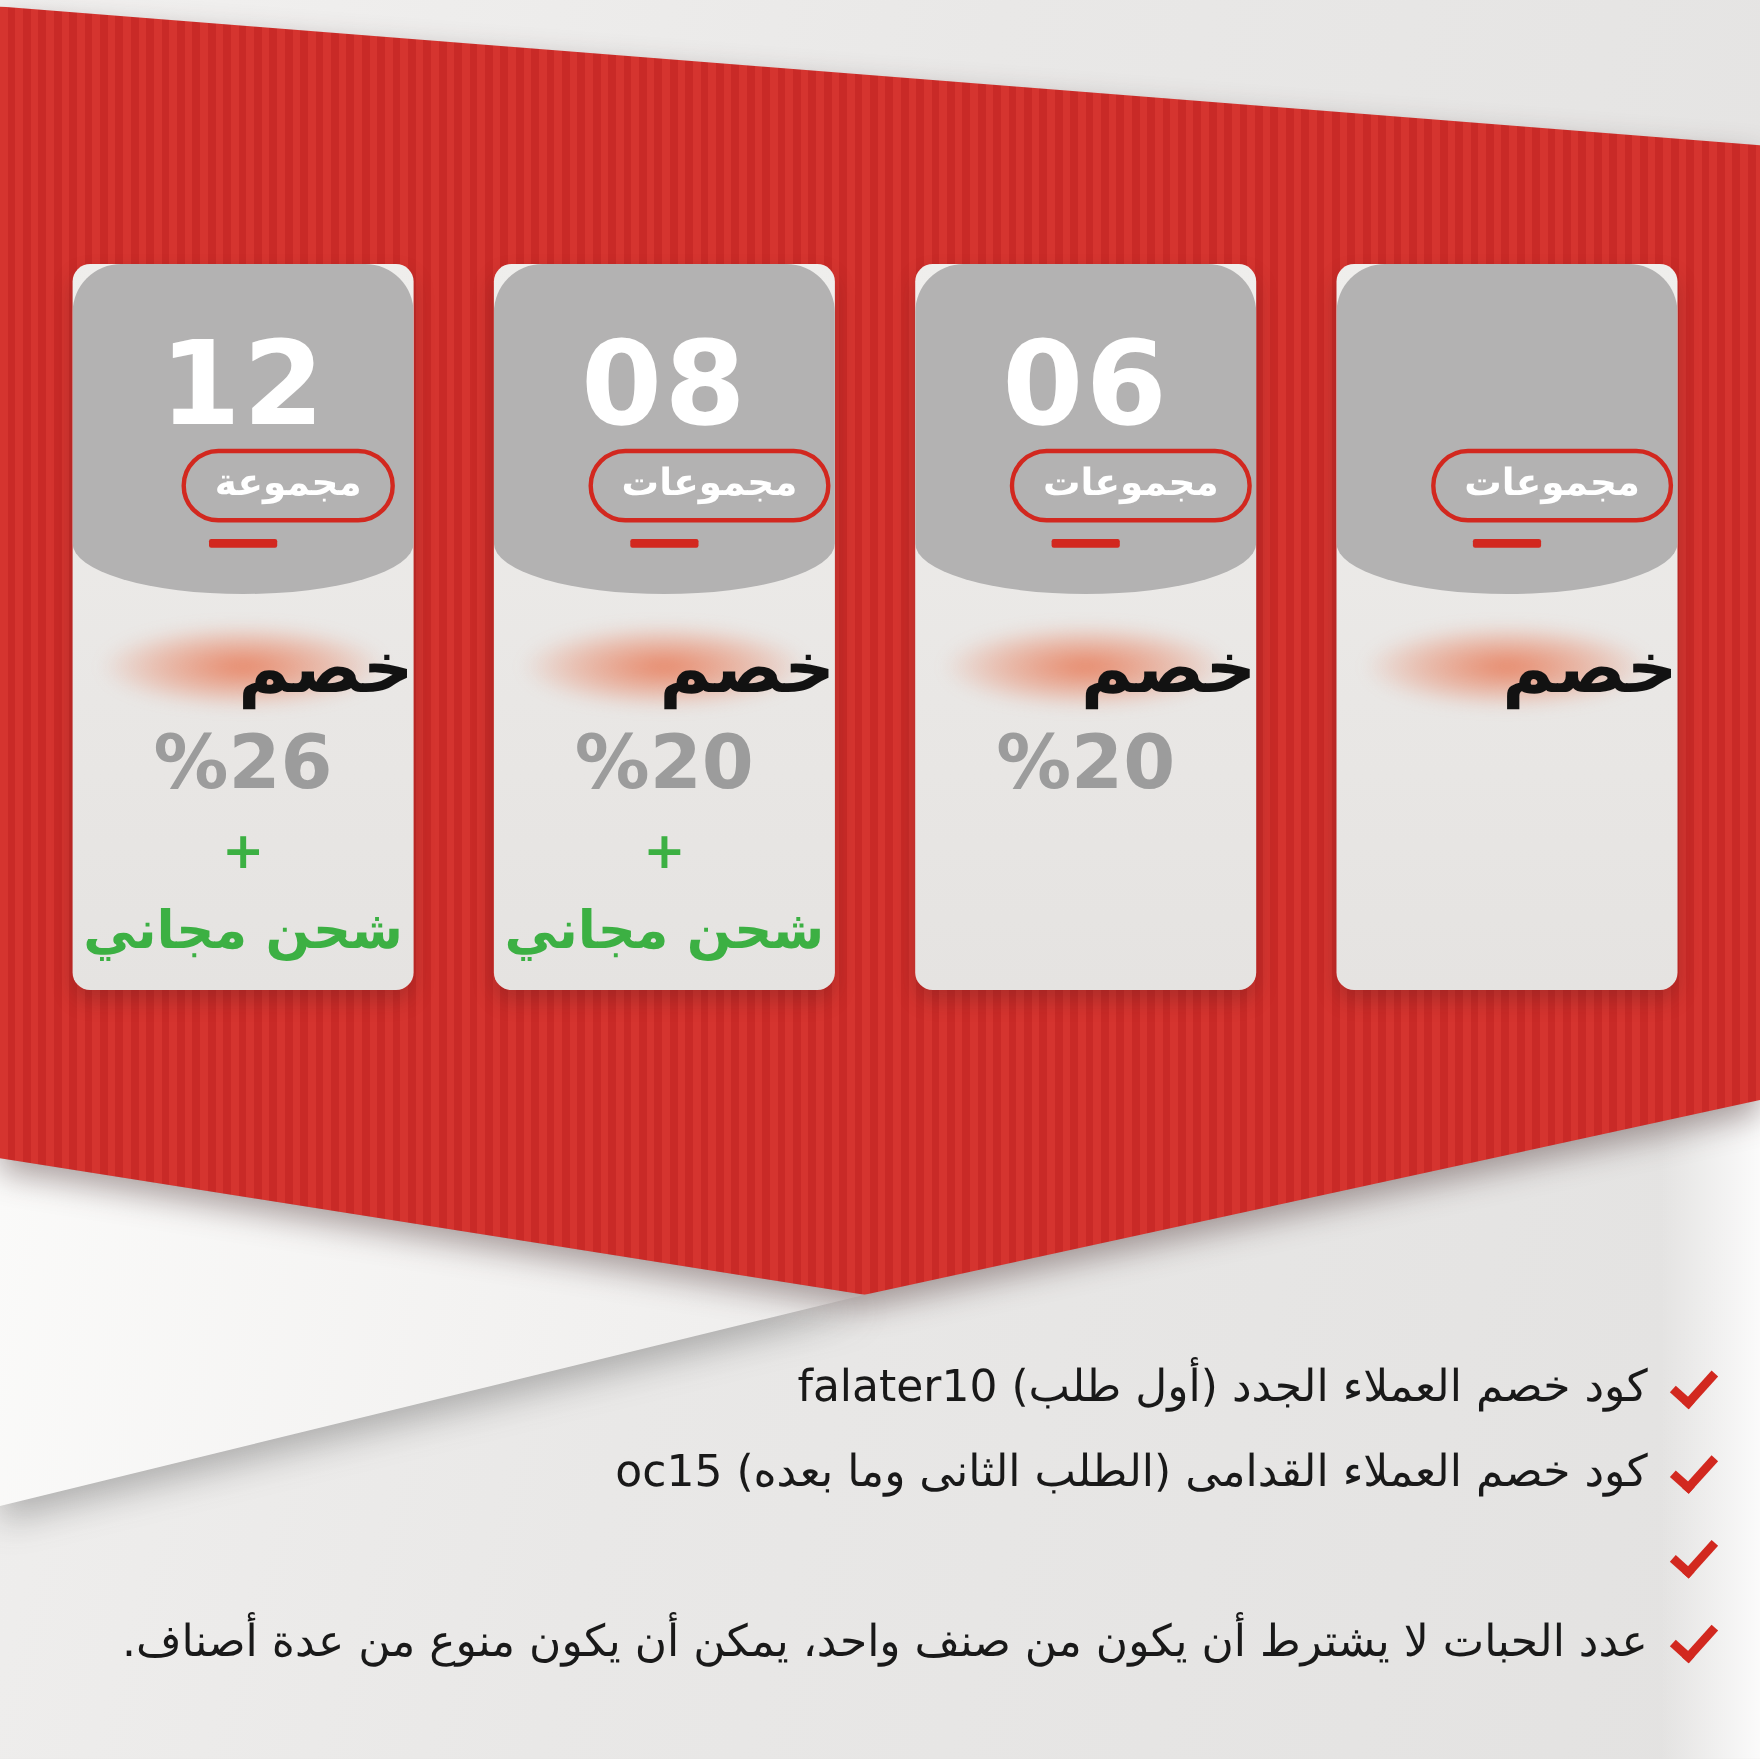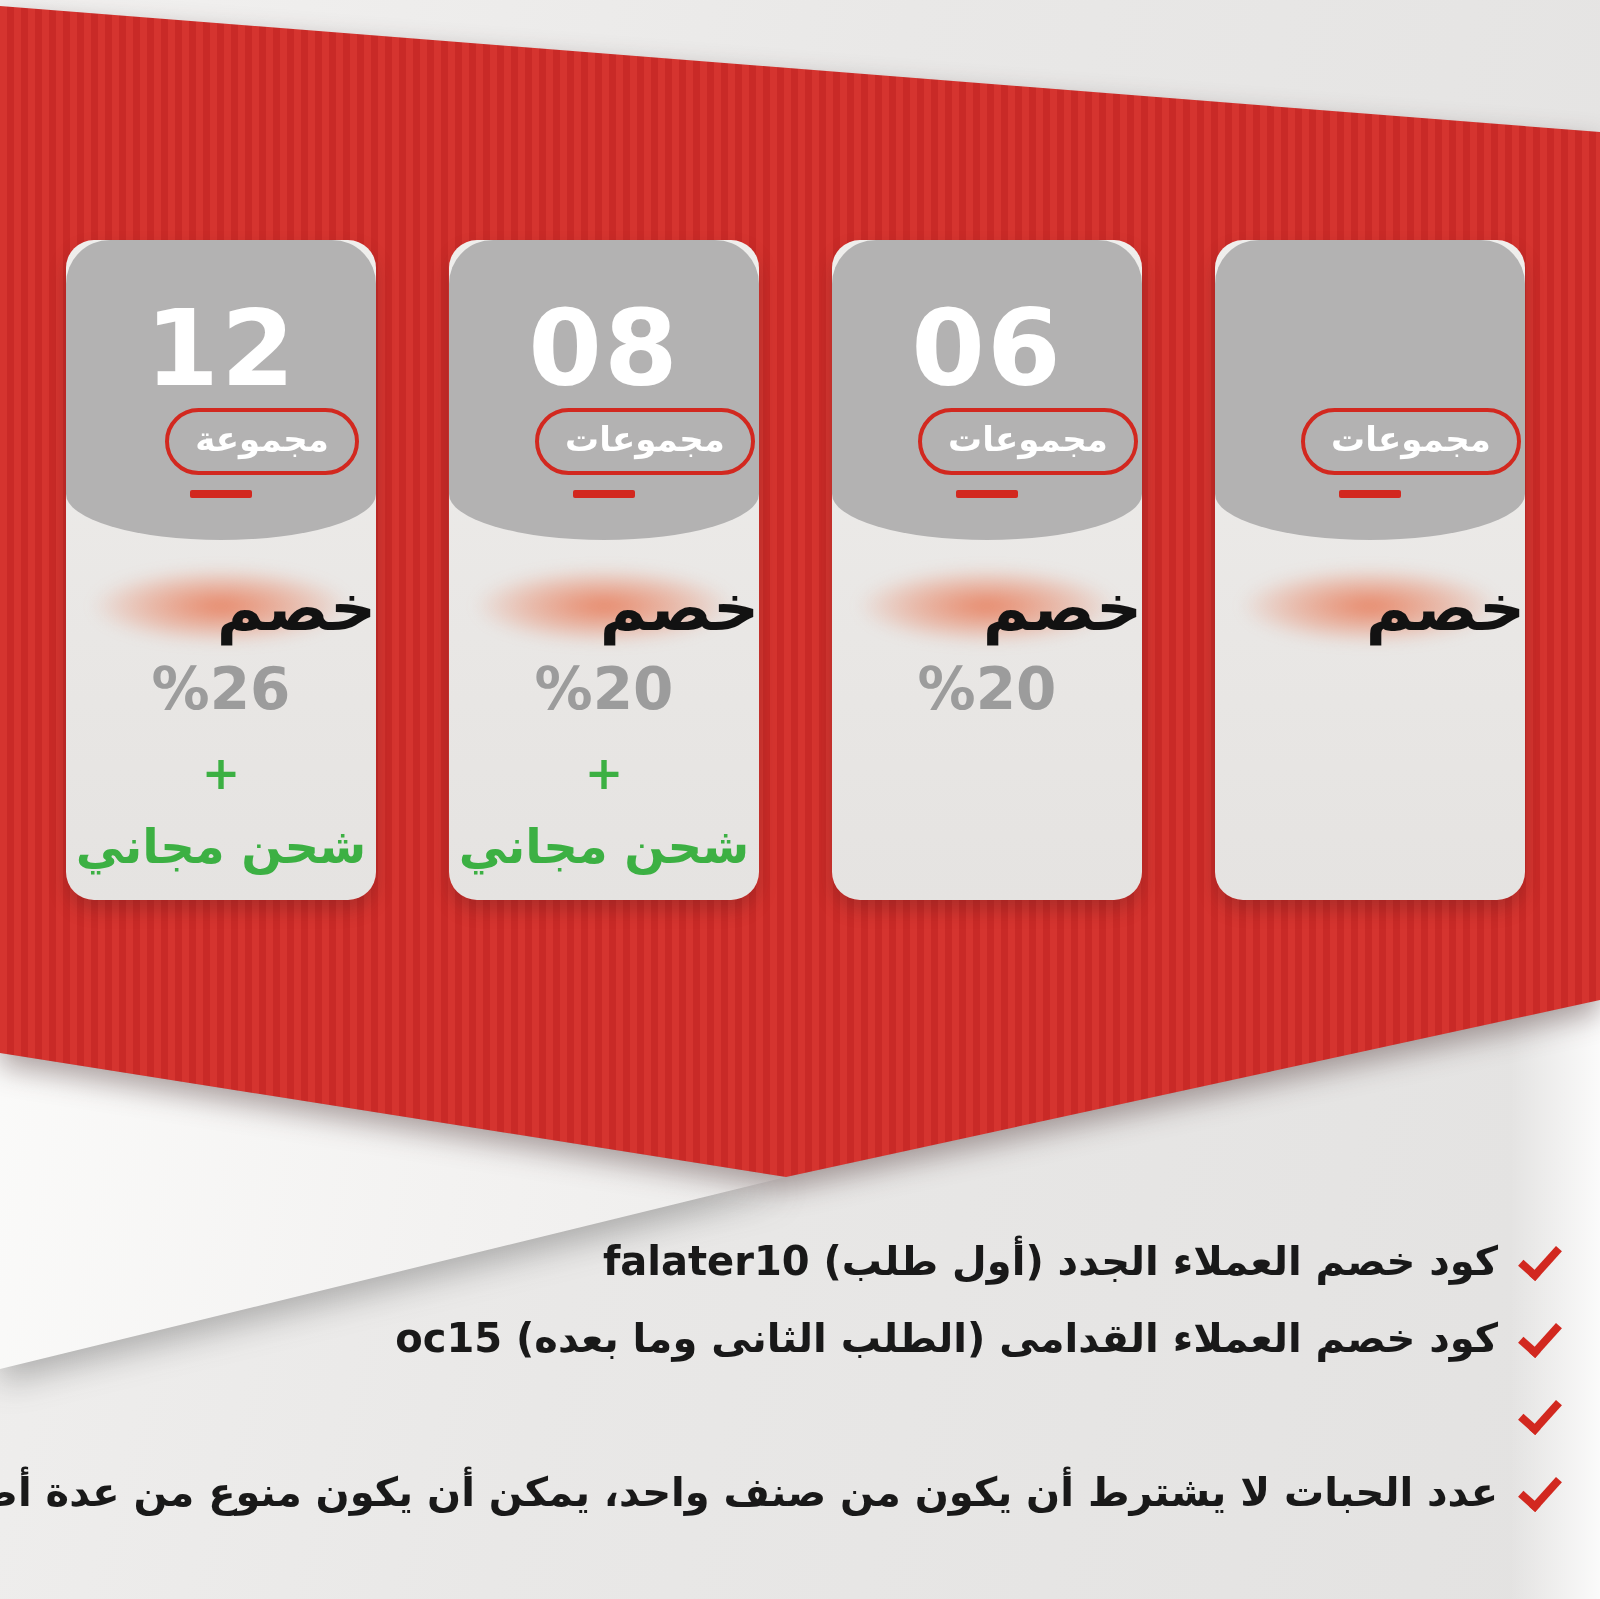--- a/index.html
+++ b/index.html
@@ -23,21 +23,21 @@
   
   .red-wrap{position:absolute;inset:0;filter:drop-shadow(0 12px 14px rgba(50,20,20,.38));z-index:3;}
   .red-shape{
     position:absolute;inset:0;
     clip-path:polygon(0 6px,1600px 132px,1600px 1000px,786px 1177px,0 1053px);
     background:repeating-linear-gradient(to right,#d5342f 0 7px,#c92a27 7px 14px);
   }
   
   .cards{position:absolute;left:66px;top:240px;display:flex;gap:73px;z-index:4;}
   .card{
-    position:relative;width:310px;height:660px;border-radius:28px;
+    position:relative;width:310px;height:660px;border-radius:16px;
     background:linear-gradient(180deg,#efeeec 0%,#e9e7e5 60%,#e5e3e1 100%);
     box-shadow:0 10px 18px rgba(80,30,30,.28);
     overflow:hidden;flex:0 0 310px;
   }
   .card-header{
     position:absolute;left:0;top:0;width:100%;height:300px;background:#b3b2b2;
     border-radius:44px 44px 50% 50% / 44px 44px 46px 46px;
   }
   .count{
     position:absolute;top:56px;left:0;width:100%;text-align:center;
@@ -57,21 +57,21 @@
     width:258px;height:76px;border-radius:50%;
     background:radial-gradient(ellipse at center,rgba(231,118,82,.85) 0%,rgba(231,118,82,.35) 45%,rgba(231,118,82,0) 72%);
     filter:blur(7px);
   }
   .discount-word{
     position:absolute;top:336px;left:0;width:100%;text-align:right;
     font-size:64px;font-weight:bold;color:#121212;line-height:1;
   }
   .percent{
     position:absolute;top:420px;left:0;width:100%;text-align:center;direction:ltr;
-    font-size:58px;font-weight:bold;color:#9c9c9c;line-height:1;
+    font-size:68px;font-weight:bold;color:#9c9c9c;line-height:1;
   }
   .plus{
     position:absolute;top:510px;left:0;width:100%;text-align:center;
     font-size:46px;font-weight:bold;color:#3cb043;line-height:1;
   }
   .shipping{
     position:absolute;top:578px;left:0;width:100%;text-align:center;
     font-size:48px;font-weight:bold;color:#3cb043;line-height:1.2;white-space:nowrap;
   }
   
@@ -79,21 +79,21 @@
     position:absolute;top:1222px;right:36px;z-index:5;direction:rtl;
     display:flex;flex-direction:column;align-items:flex-start;
   }
   .term-row{display:flex;align-items:center;height:77px;white-space:nowrap;}
   .check{position:relative;width:50px;height:50px;flex:0 0 50px;margin-left:16px;}
   .check::before{
     content:"";position:absolute;left:6px;top:11px;width:32px;height:15px;
     border-left:8px solid #d2281f;border-bottom:8px solid #d2281f;
     transform:rotate(-48deg);
   }
-  .term-text{font-size:40px;font-weight:bold;color:#191919;line-height:1.3;}
+  .term-text{font-size:40px;font-weight:normal;color:#191919;line-height:1.3;}
 </style>
 </head>
 <body>
 
 <div class="stage">
 
   <div class="fold-wrap">
     <div class="fold"></div>
   </div>
 

